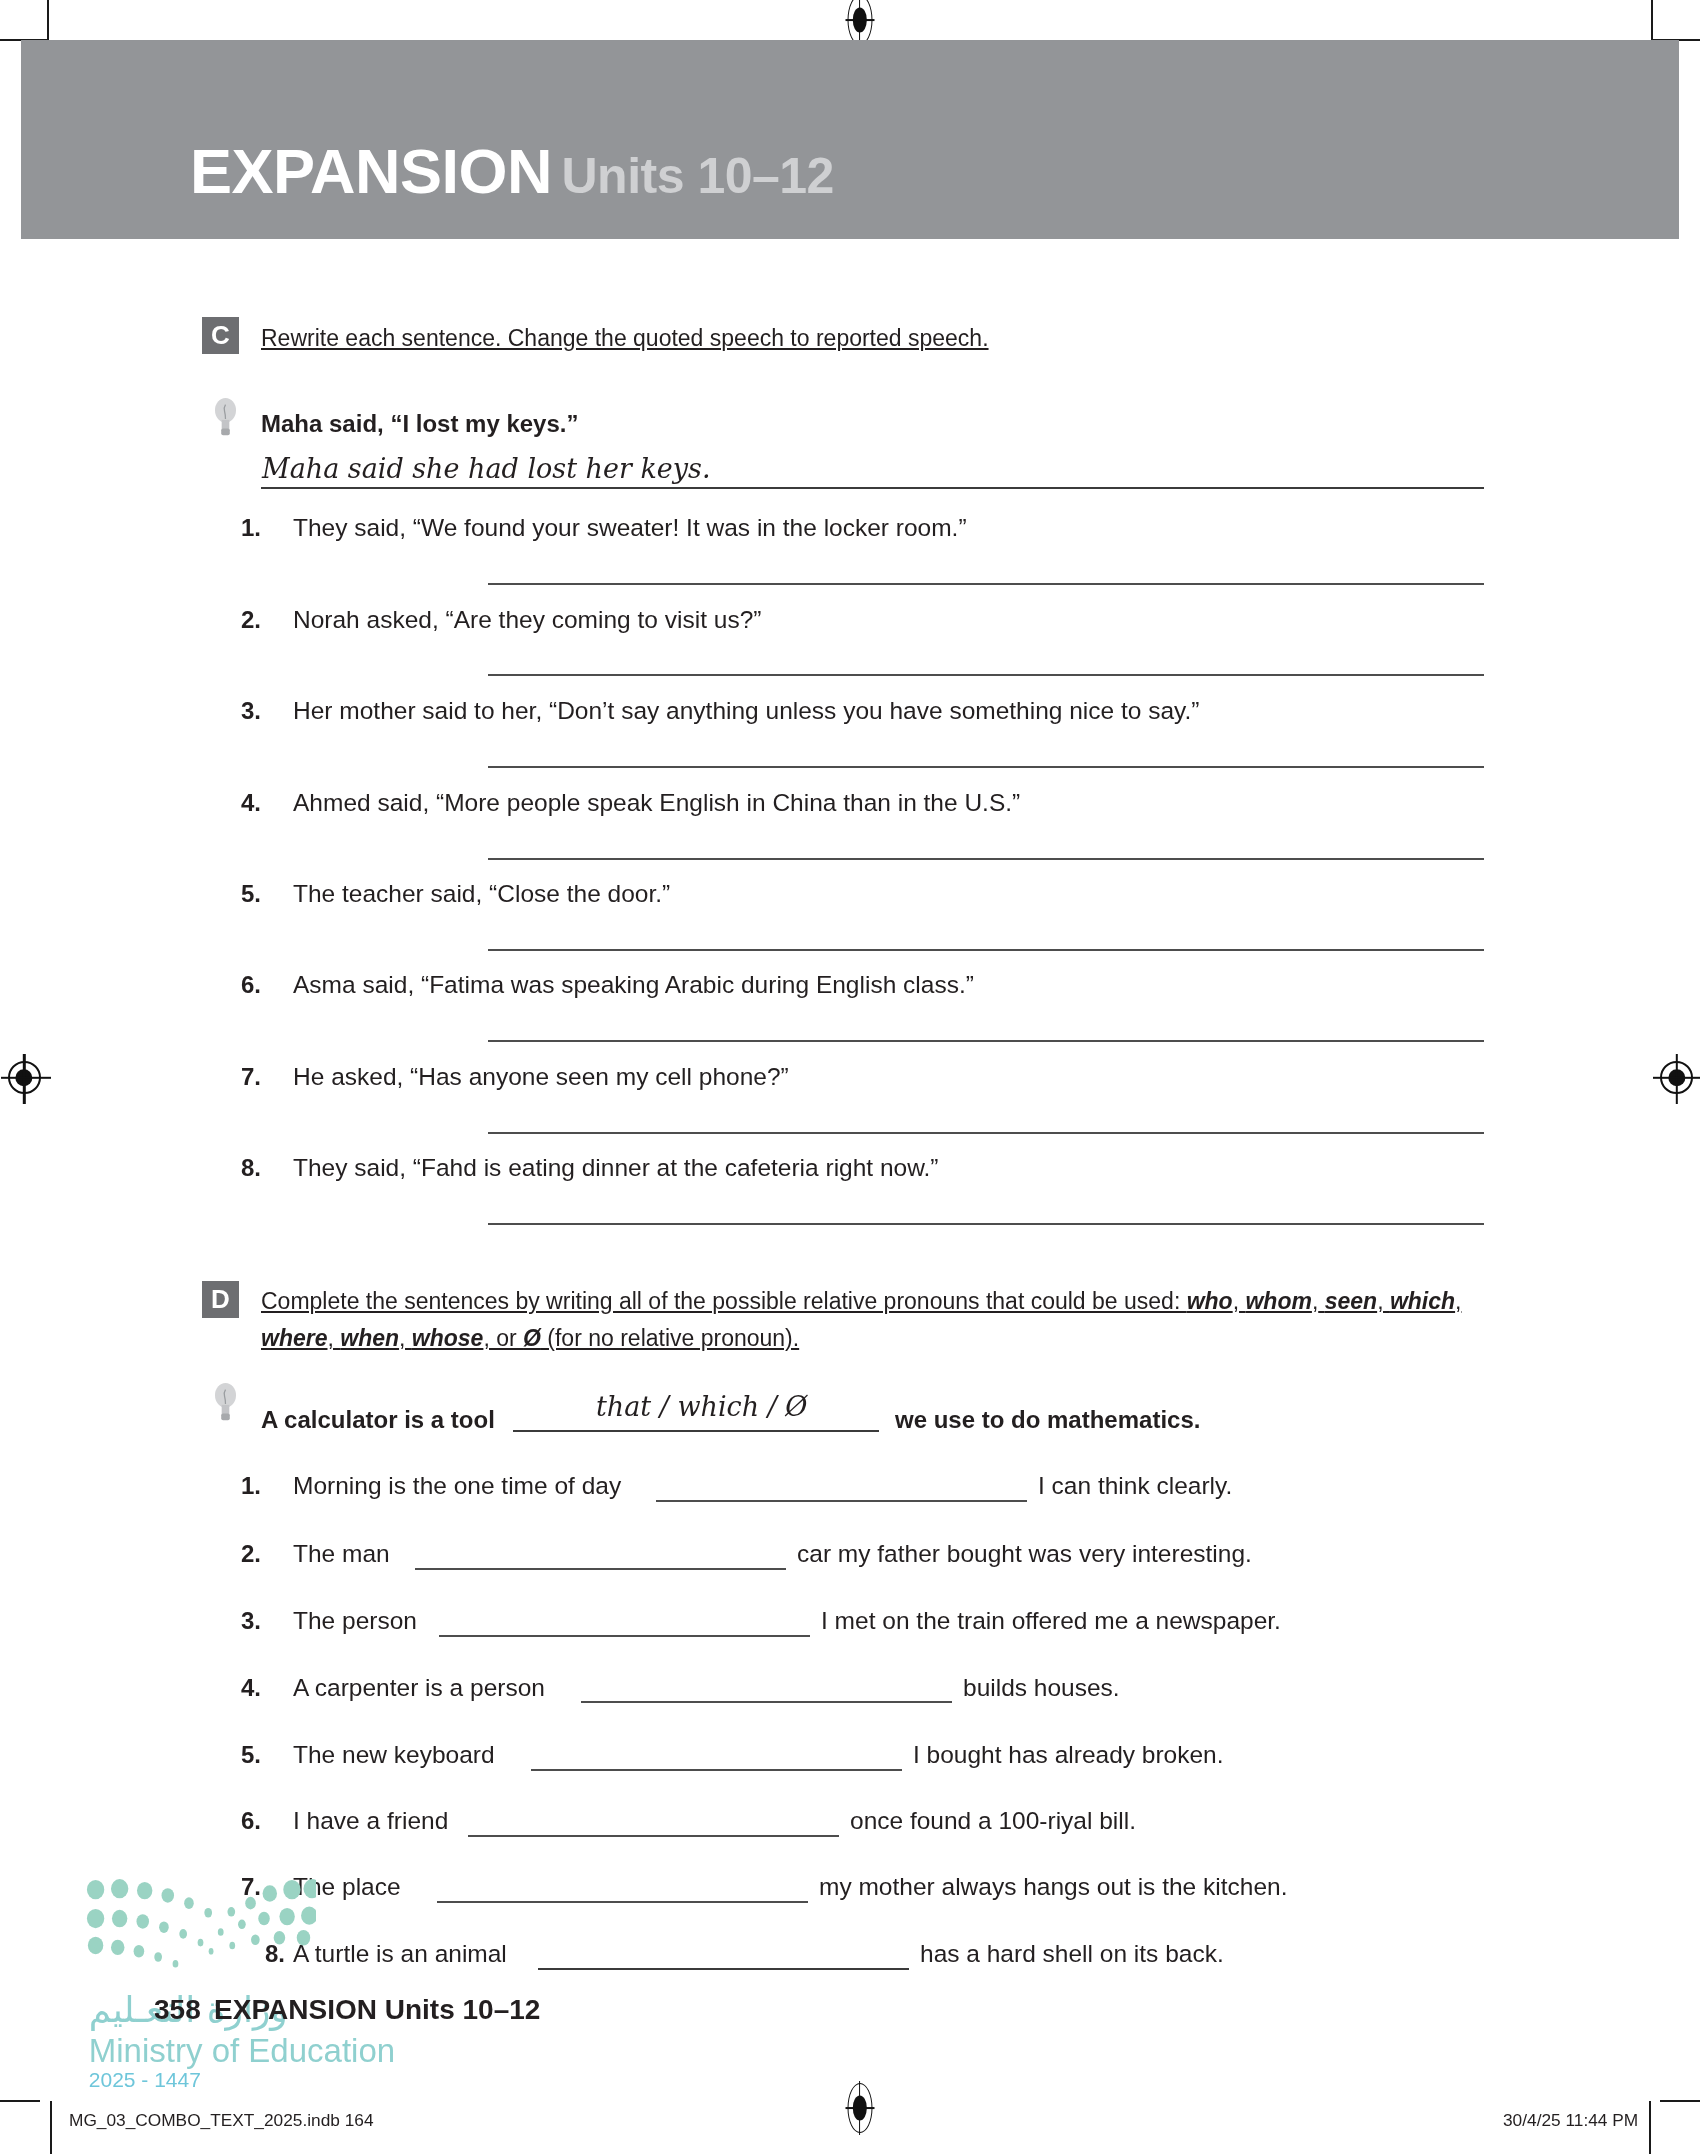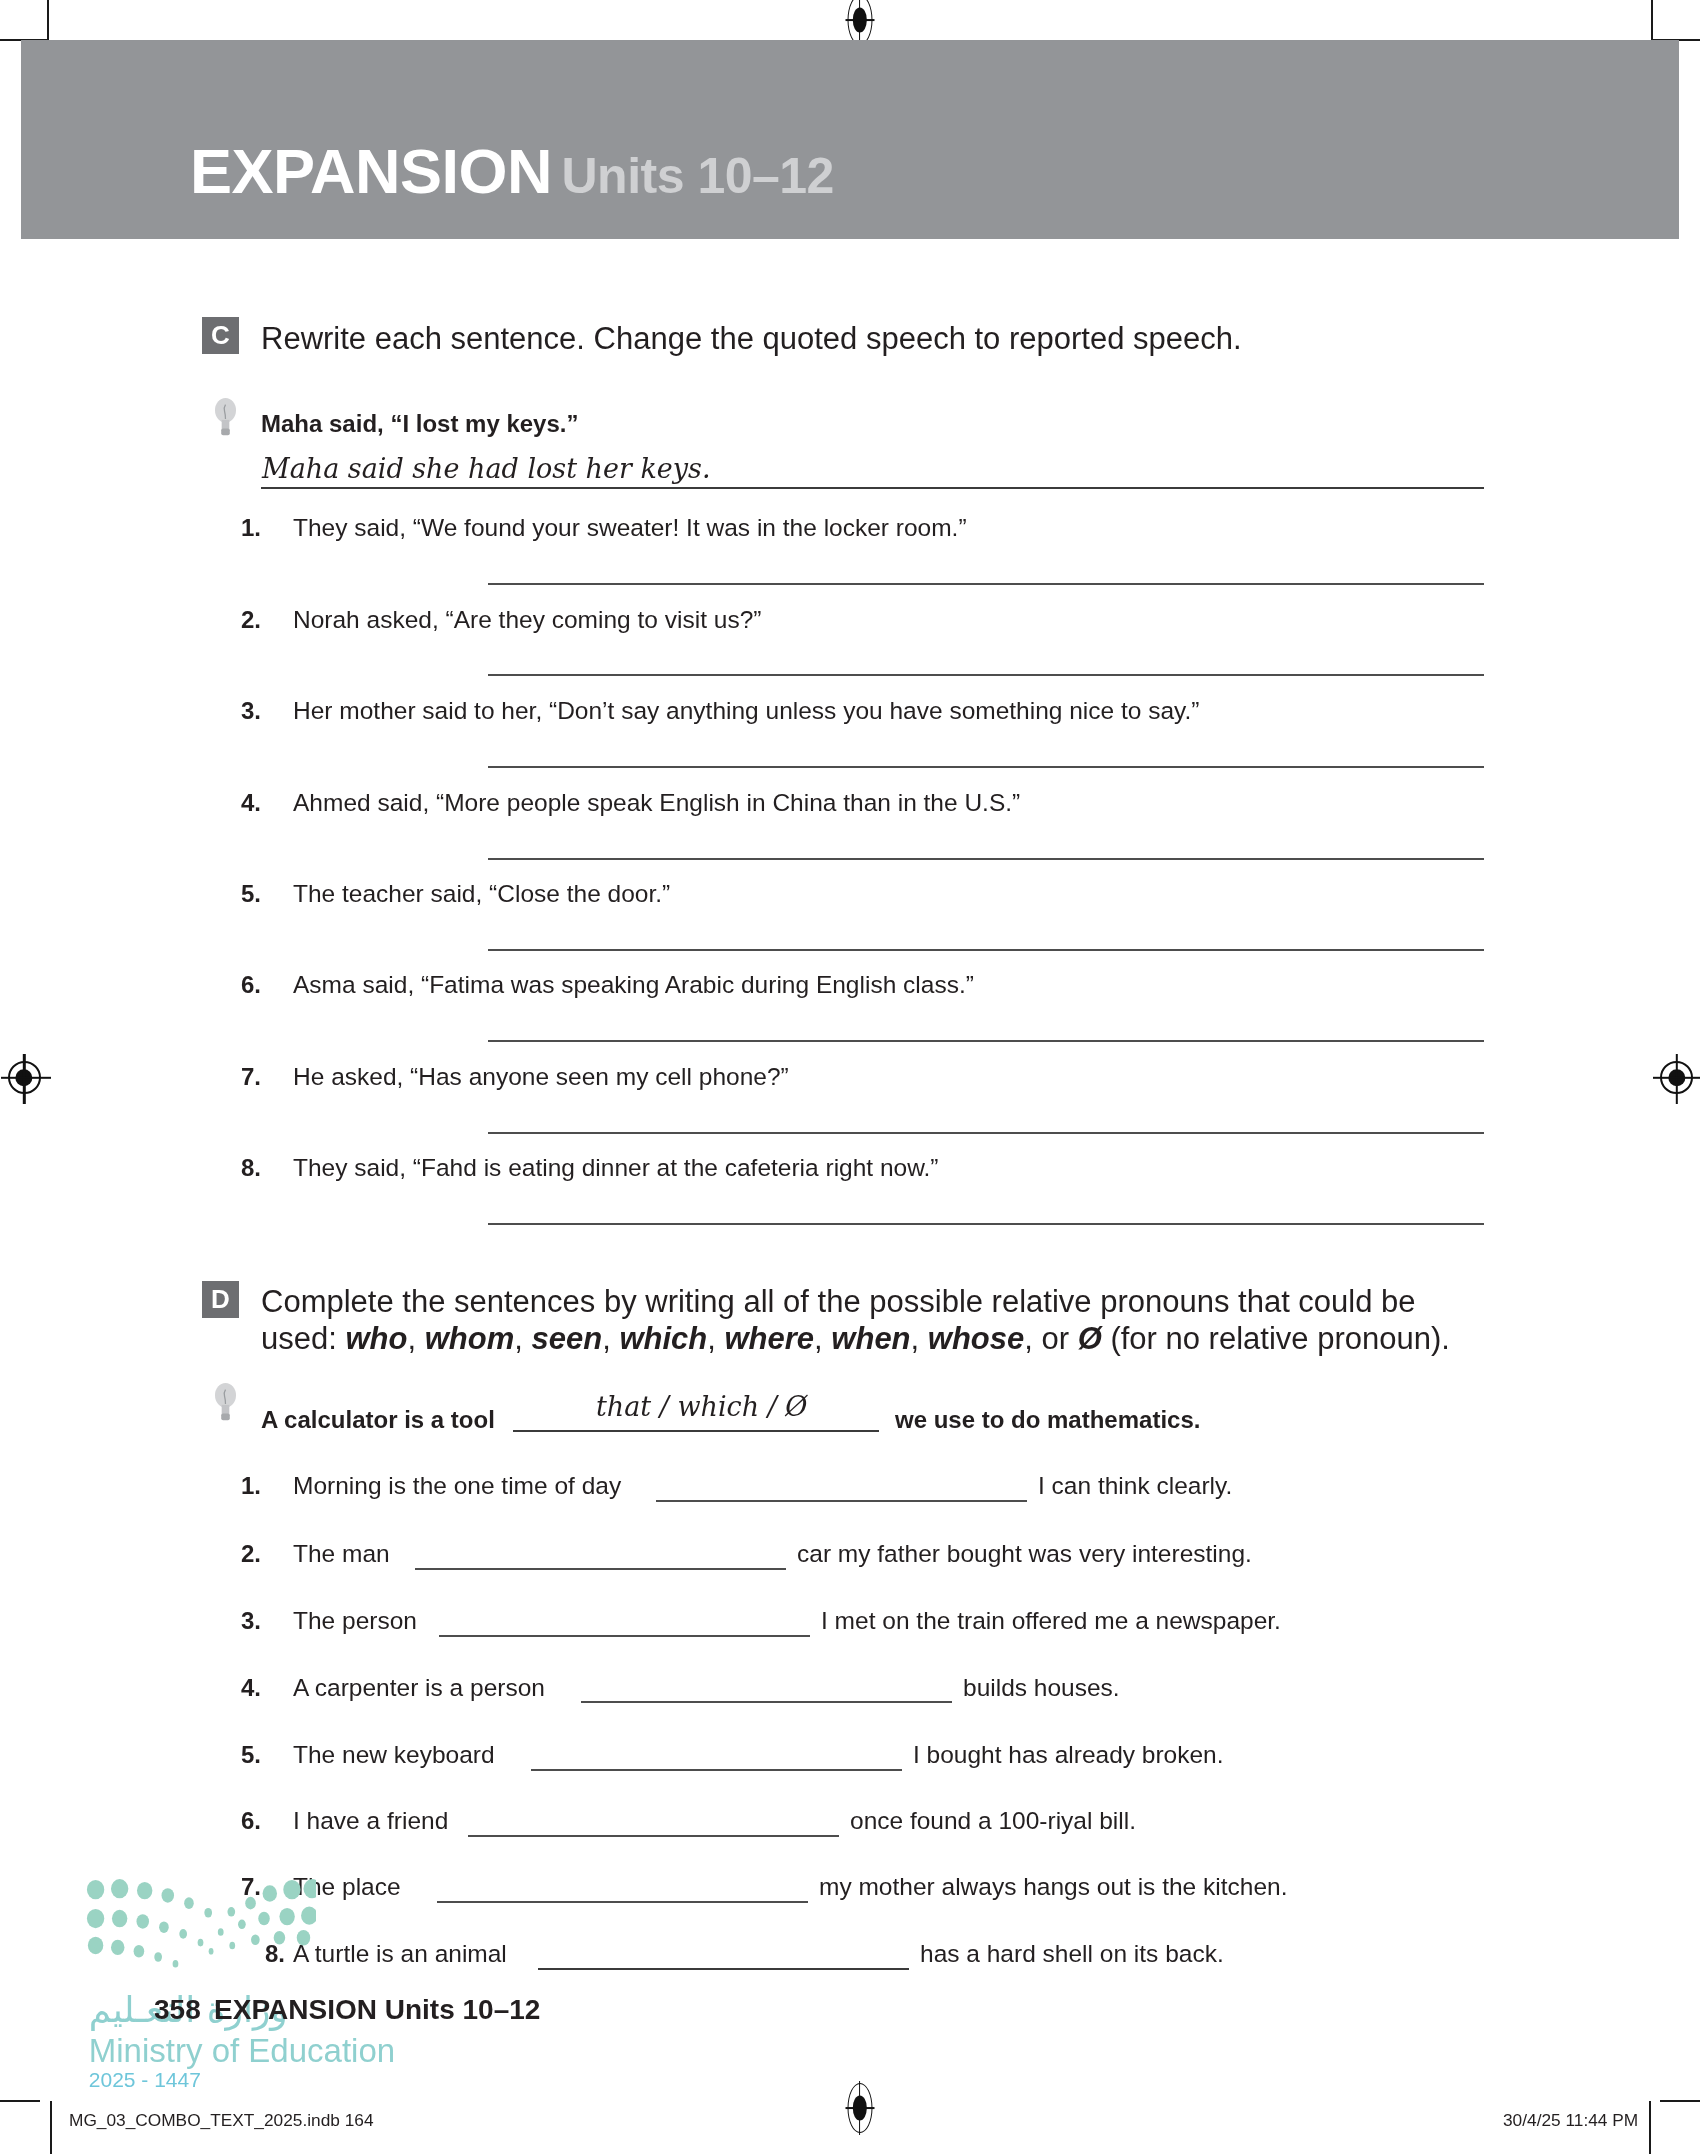--- a/index.html
+++ b/index.html
@@ -121,23 +121,24 @@
     background: #6d6e71;
     color: #ffffff;
     font-weight: 700;
     font-size: 26px;
     line-height: 37px;
     text-align: center;
   }
 
   .ex-instruction {
     position: absolute;
-    font-size: 31px;
+    font-size: 23px;
     color: #231f20;
     line-height: 37px;
+    text-decoration: underline;
   }
   .ex-instruction b { font-weight: 700; font-style: italic; }
 
   .bulb {
     position: absolute;
     width: 25px;
     height: 42px;
   }
 
   .example-bold {

